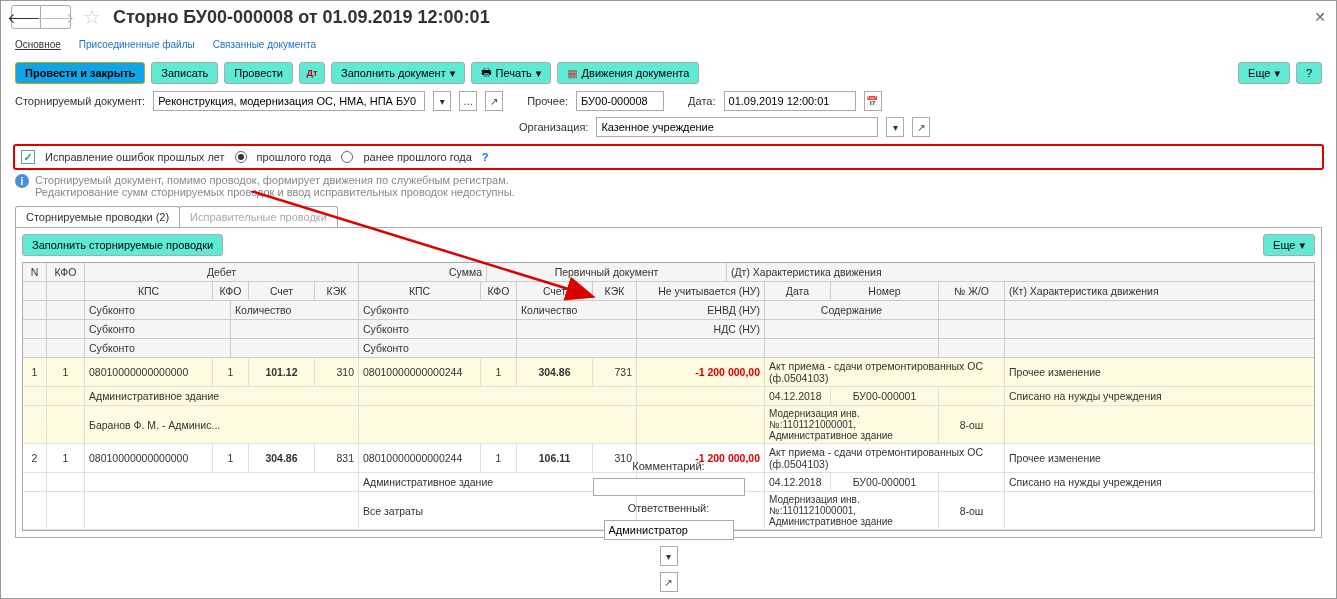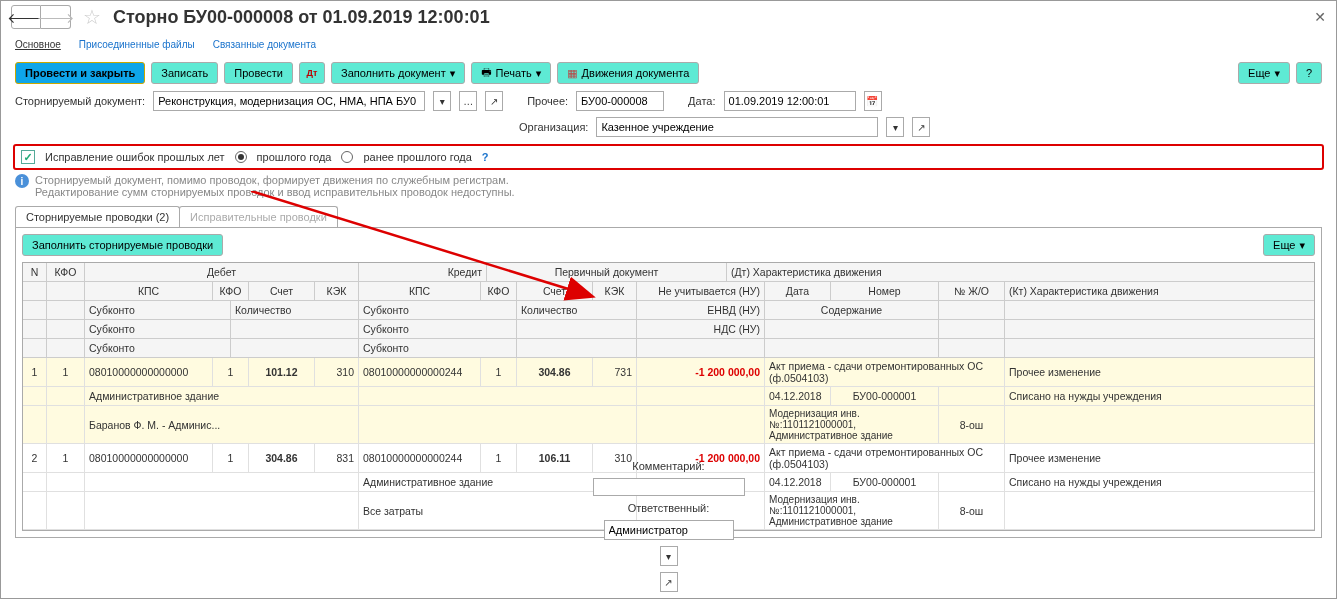--- a/index.html
+++ b/index.html
@@ -161,21 +161,21 @@
           <span>▾</span>
         </button>
     </div>
 
     <div class="grid">
       <div class="grid-header">
         <div class="gh-row">
           <div class="gc w-n">N</div>
           <div class="gc w-kfo">КФО</div>
           <div class="gc w-debit">Дебет</div>
-          <div class="gc w-sum" style="justify-content:flex-end;">Кредит</div>
+          <div class="gc w-sum" style="justify-content:flex-end;">Сумма</div>
           <div class="gc w-pdoc">Первичный документ</div>
           <div class="gc w-char" style="justify-content:flex-start;">(Дт) Характеристика движения</div>
         </div>
         <div class="gh-row">
           <div class="gc w-n"></div>
             <div class="gc w-kfo"></div>
           <div class="gc w-kps">КПС</div>
           <div class="gc w-kfo2">КФО</div>
           <div class="gc w-acct">Счет</div>
           <div class="gc w-kek">КЭК</div>

